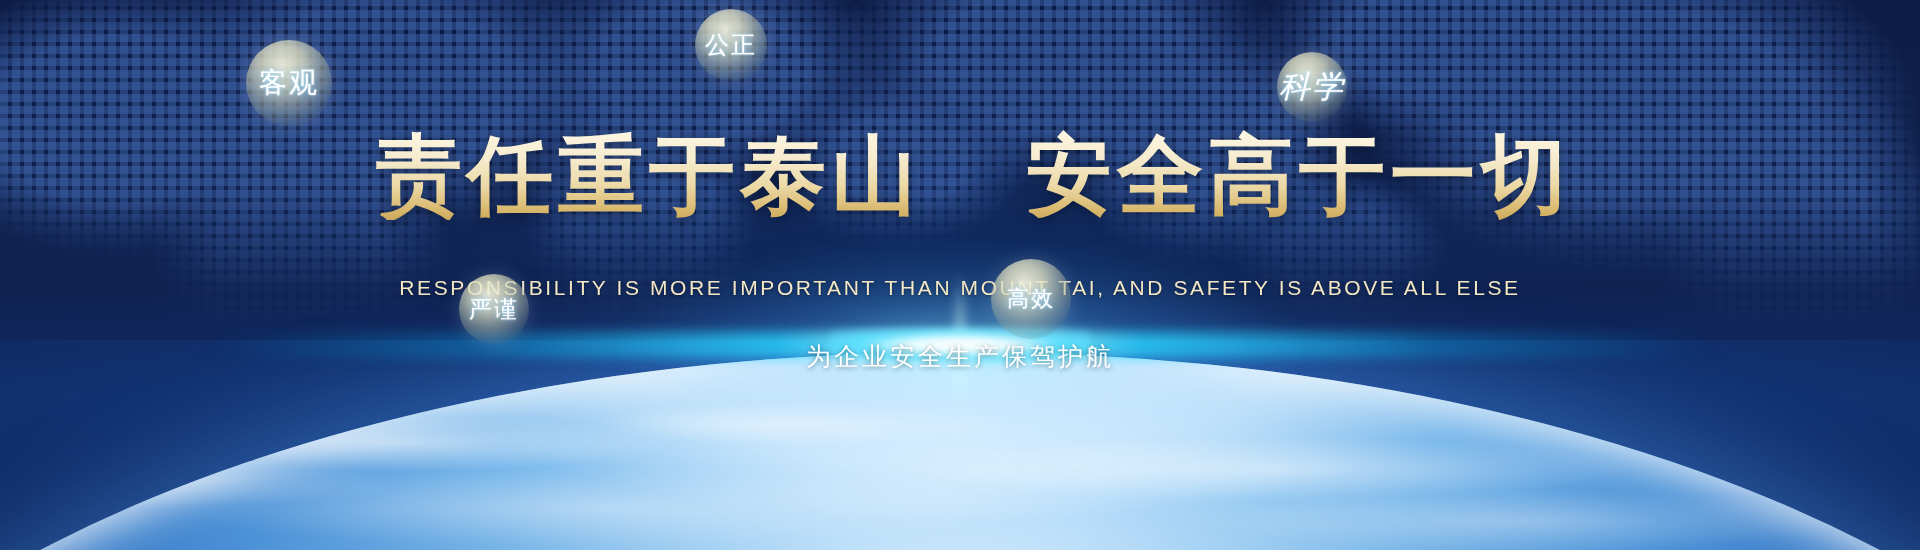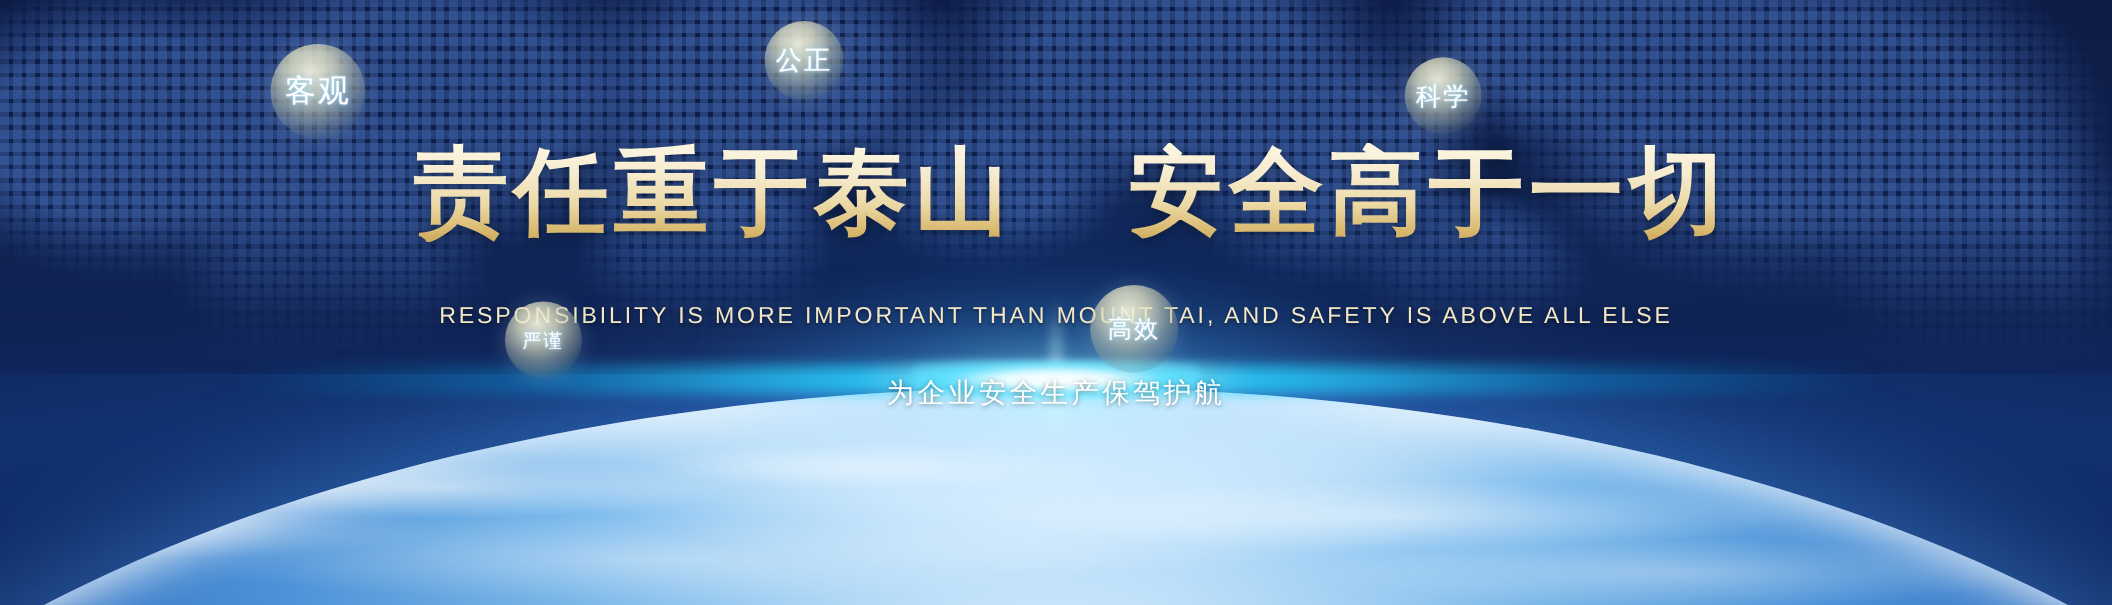--- a/index.html
+++ b/index.html
@@ -208,26 +208,26 @@
     <span>安全高于一切</span>
   </div>
 
   <div class="subtitle">RESPONSIBILITY IS MORE IMPORTANT THAN MOUNT TAI, AND SAFETY IS ABOVE ALL ELSE</div>
   <div class="tagline">为企业安全生产保驾护航</div>
 
   <div id="badge-layer">
       <div class="badge" style="left: 246px; top: 40px; width: 86px; height: 86px;">
         <span style="font-size: 28px;">客观</span>
       </div>
-      <div class="badge" style="left: 695px; top: 19px; width: 72px; height: 72px; text-align: right;">
+      <div class="badge" style="left: 695px; top: 9px; width: 72px; height: 72px; text-align: right;">
         <span style="font-size: 24px;">公正</span>
       </div>
       <div class="badge" style="left: 1277px; top: 52px; width: 70px; height: 70px;">
-        <span style="font-size: 23px;">科学</span>
+        <span style="font-size: 31px; font-style: italic;">科学</span>
       </div>
       <div class="badge" style="left: 459px; top: 274px; width: 70px; height: 70px;">
-        <span style="font-size: 17px;">严谨</span>
+        <span style="font-size: 23px;">严谨</span>
       </div>
       <div class="badge" style="left: 991px; top: 259px; width: 80px; height: 80px;">
         <span style="font-size: 22px;">高效</span>
       </div>
     </div>
 </div>
 
 </body></html>

